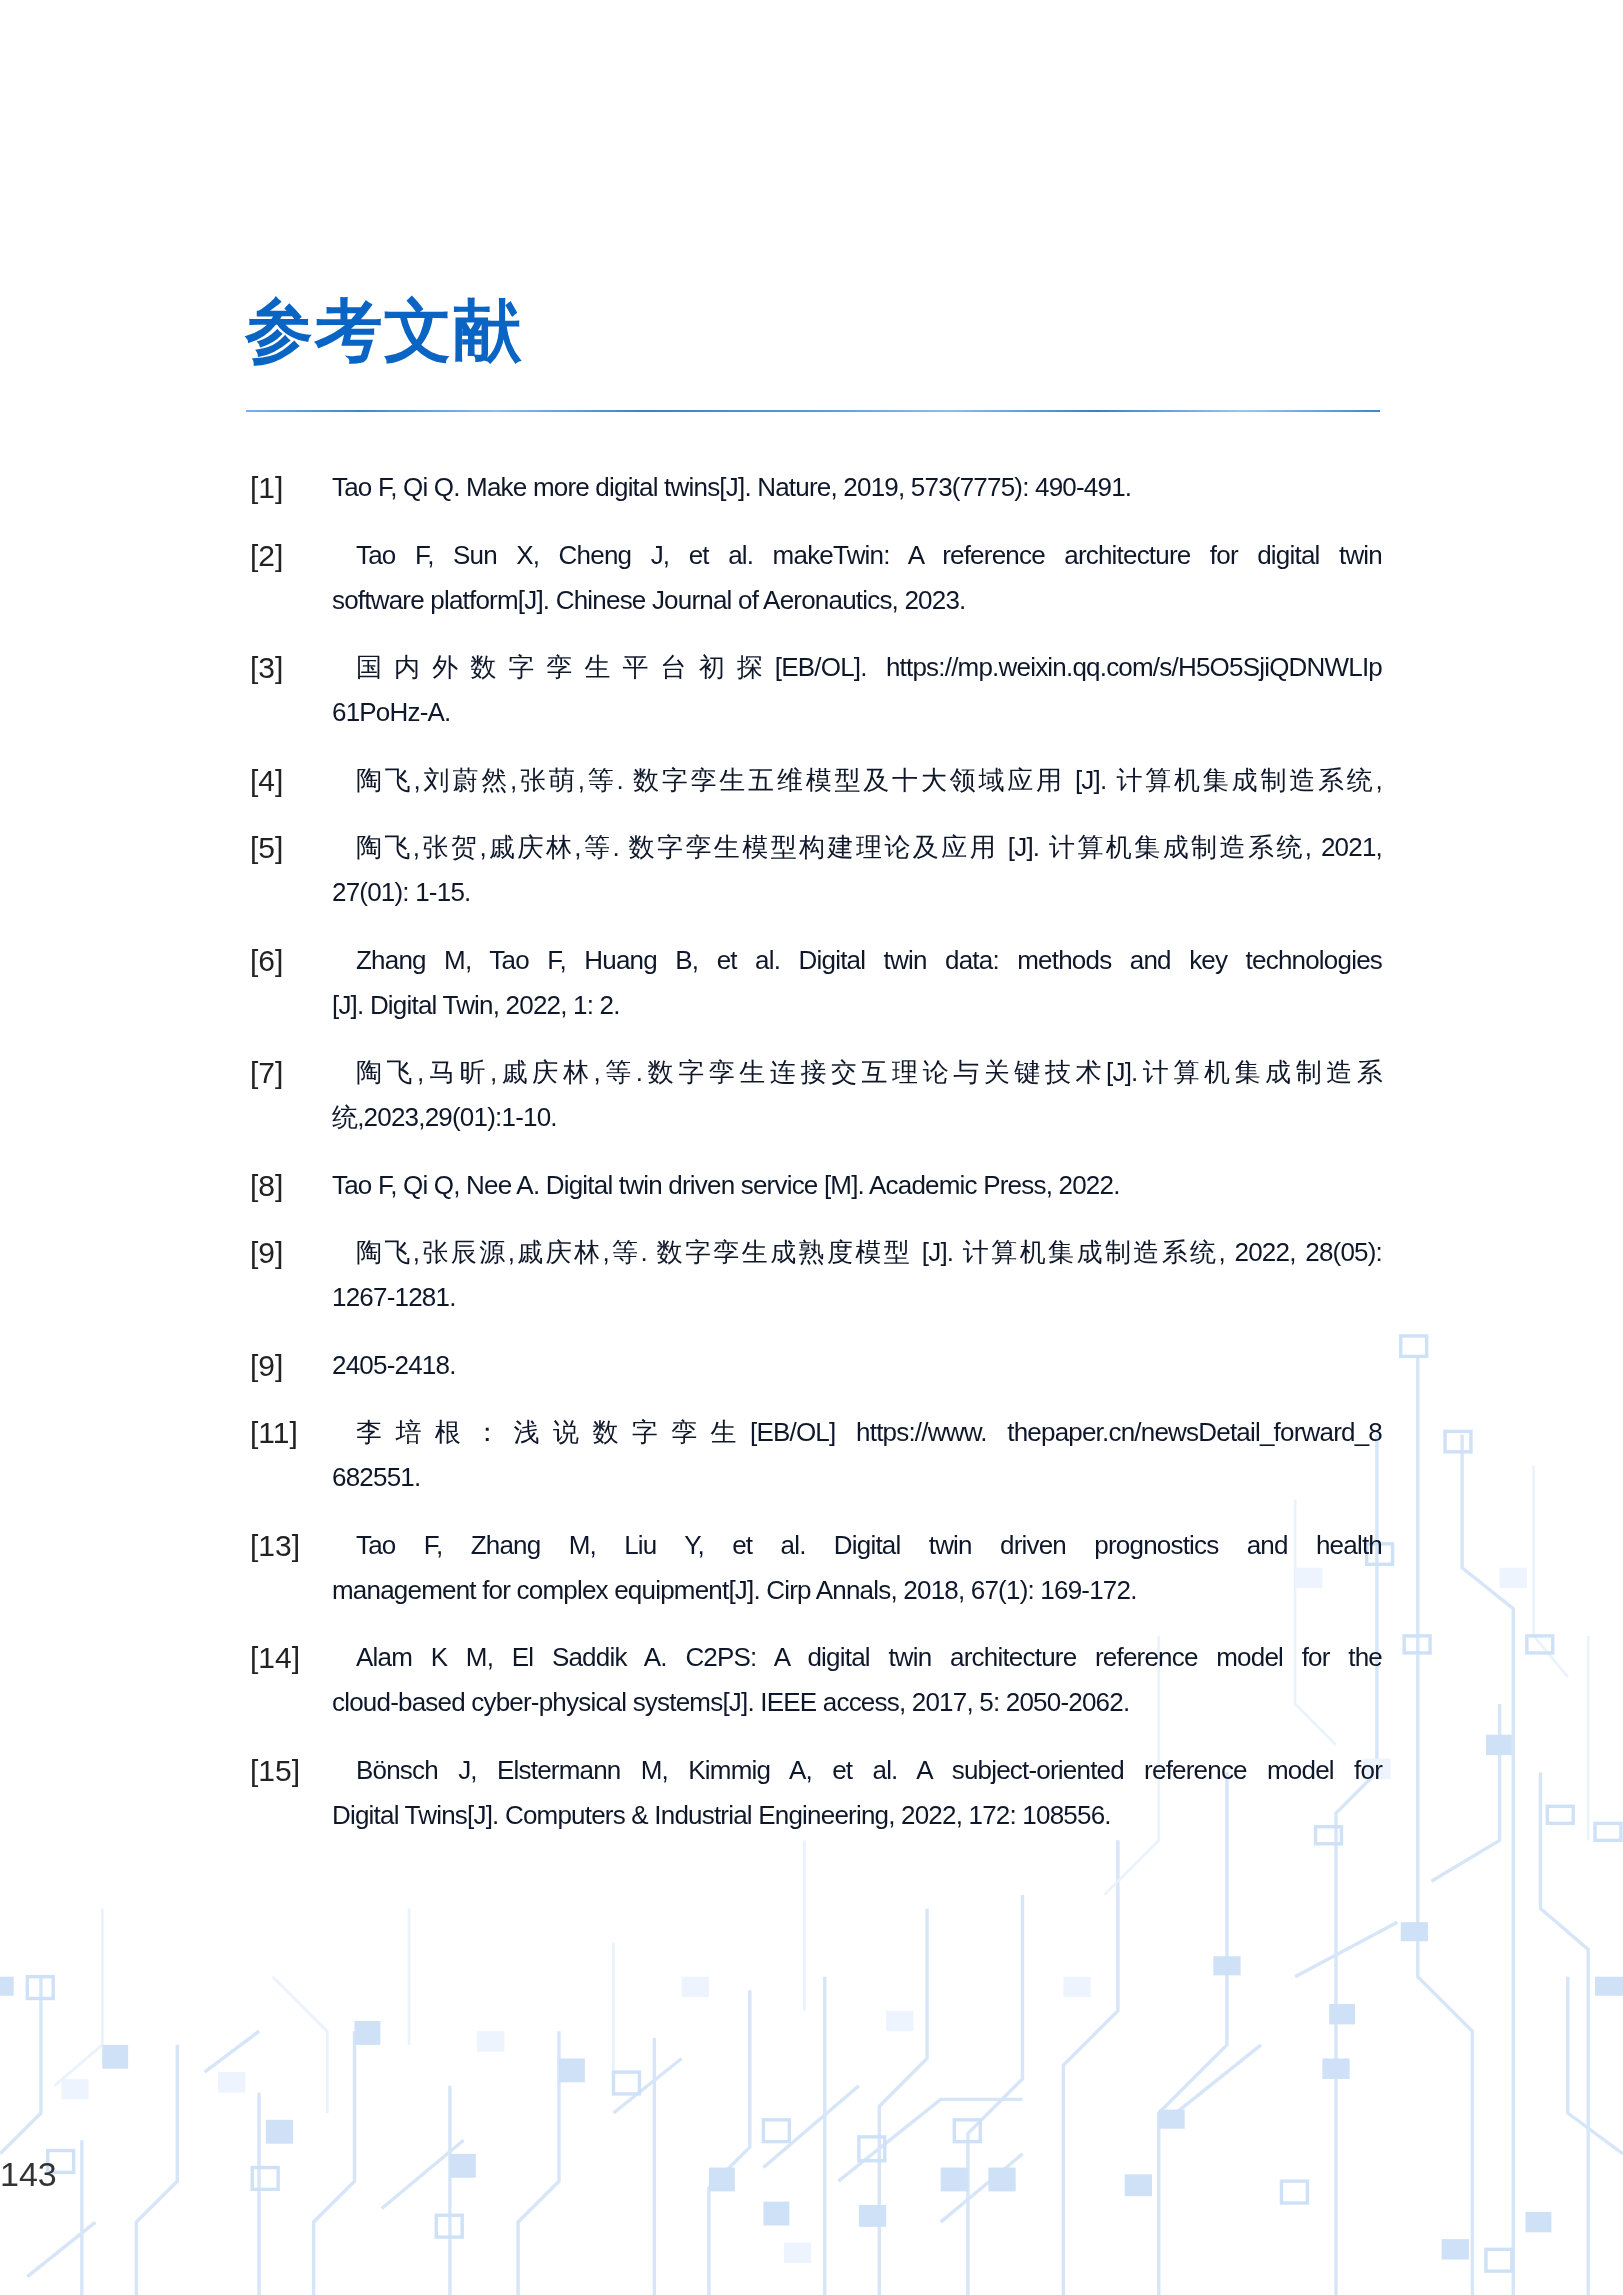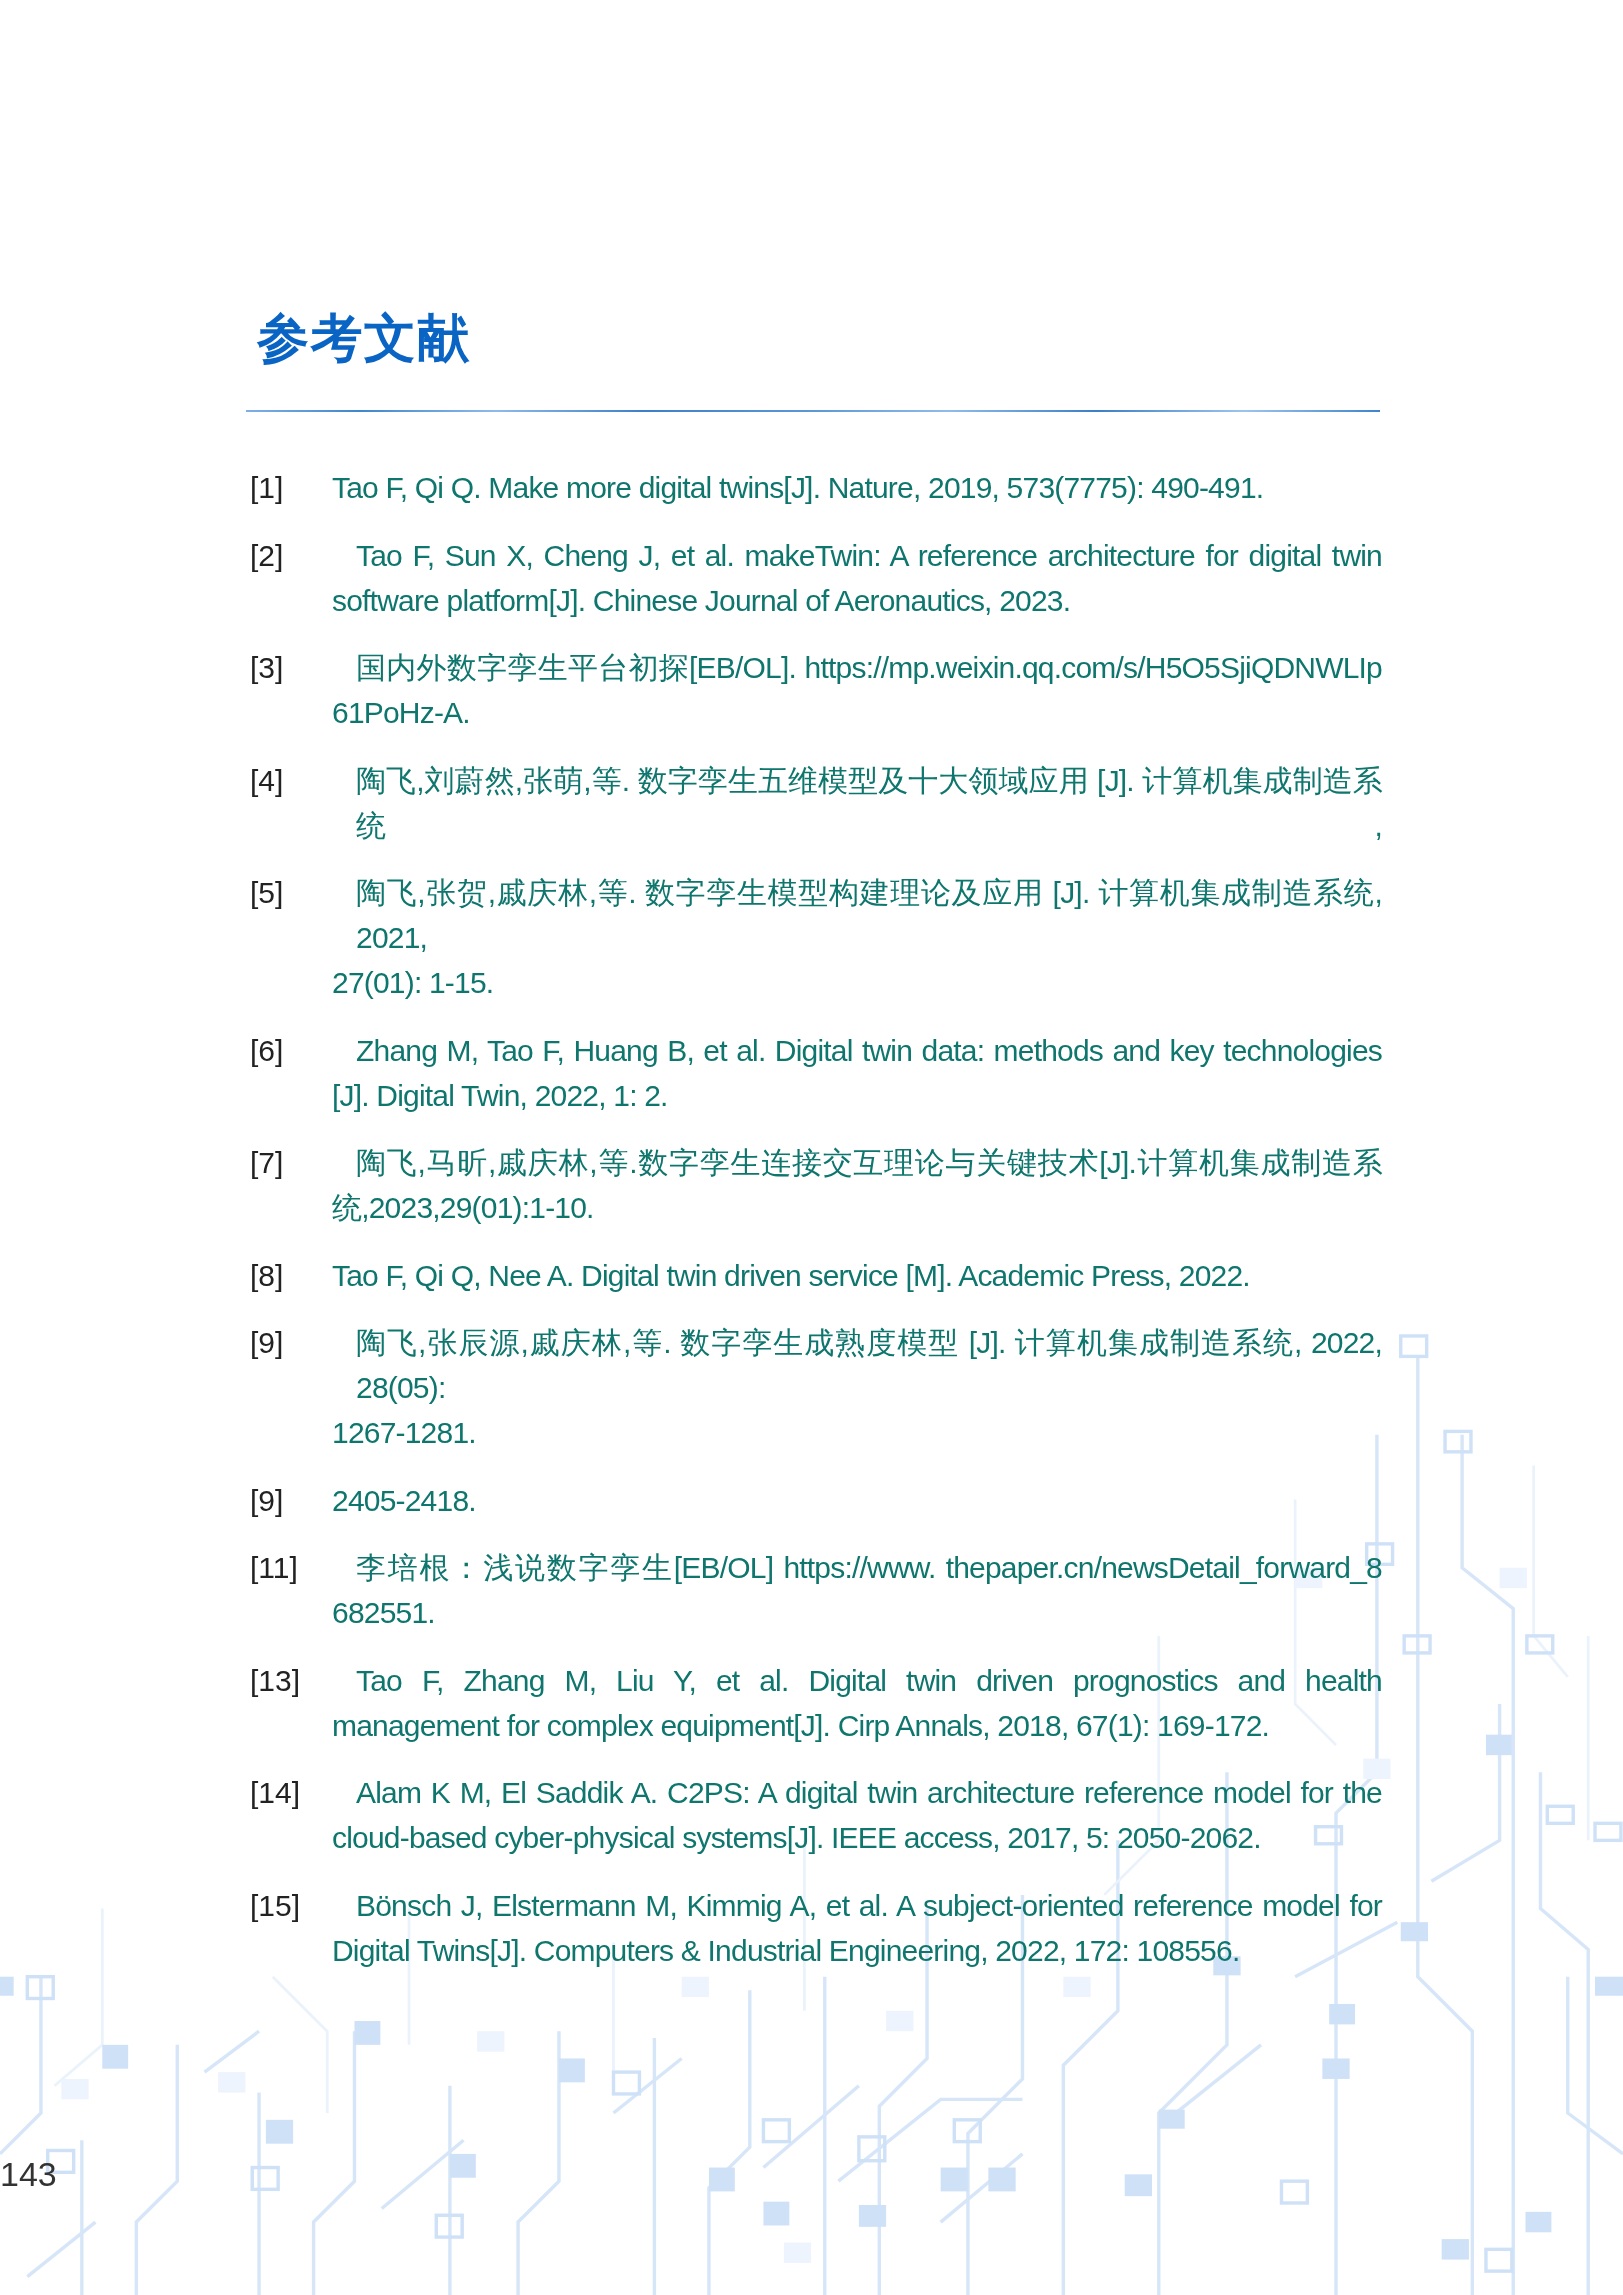--- a/index.html
+++ b/index.html
@@ -1,27 +1,27 @@
 <!DOCTYPE html>
 <html style="font-size:11px"><head>
 <meta charset="utf-8">
 <style>
   html, body { margin:0; padding:0; background:#ffffff; }
   body { width:1623px; height:2295px; position:relative; overflow:hidden;
          font-family:"Liberation Sans", "DejaVu Sans", sans-serif; color:#111111; }
   .bg { position:absolute; left:0; top:0; width:1623px; height:2295px; z-index:0; }
-  .title { position:absolute; left:245px; top:286px; font-size:52px; line-height:89px;
-           font-weight:bold; color:#0a64c4; letter-spacing:1.4px; z-index:2; margin:12px;font-family:Liberation Mono, monospace; }
+  .title { position:absolute; left:245px; top:286px; font-size:68px; line-height:89px;
+           font-weight:bold; color:#0a64c4; letter-spacing:1.4px; z-index:2; margin:0; }
   .divider { position:absolute; left:246px; top:410px; width:1134px; height:2px; z-index:2;
              background:linear-gradient(90deg,#7fb0e6 0%,#3f87cc 10%,#8dbbea 22%,#3d80c8 35%,#5b98d6 50%,#8ebde9 62%,#3b7fc6 75%,#9cc5ee 88%,#3d85cc 100%); }
   .refs { position:absolute; left:250px; top:465px; width:1132px; z-index:2; margin:0; padding:0; list-style:none; }
   .ref { position:relative; margin:0 0 22.5px 0; padding:0 0 0 82px; }
   .ref-num { position:absolute; left:0; top:0; font-size:30px; line-height:45px; color:#222; }
-  .ref-line { display:block; font-size:30px; line-height:45px; white-space:nowrap;
-              letter-spacing:-0.8px; color:#0f766e; }
+  .ref-line { display:block; font-size:26px; line-height:45px; white-space:nowrap;
+              letter-spacing:-0.8px; color:#0f172a; }
   .ref-line.just { text-align:justify; text-align-last:justify; white-space:normal;margin-left:24px; }
   .page-num { position:absolute; left:0; width:1623px; top:2154px; text-align:left;
               font-size:34px; line-height:41px; color:#333333; z-index:2; }
 </style>
 </head>
 <body>
 
 <svg class="bg" viewBox="0 0 2381 3367" xmlns="http://www.w3.org/2000/svg">
   <g stroke="#d6e6f8" stroke-width="5" fill="none">
 

